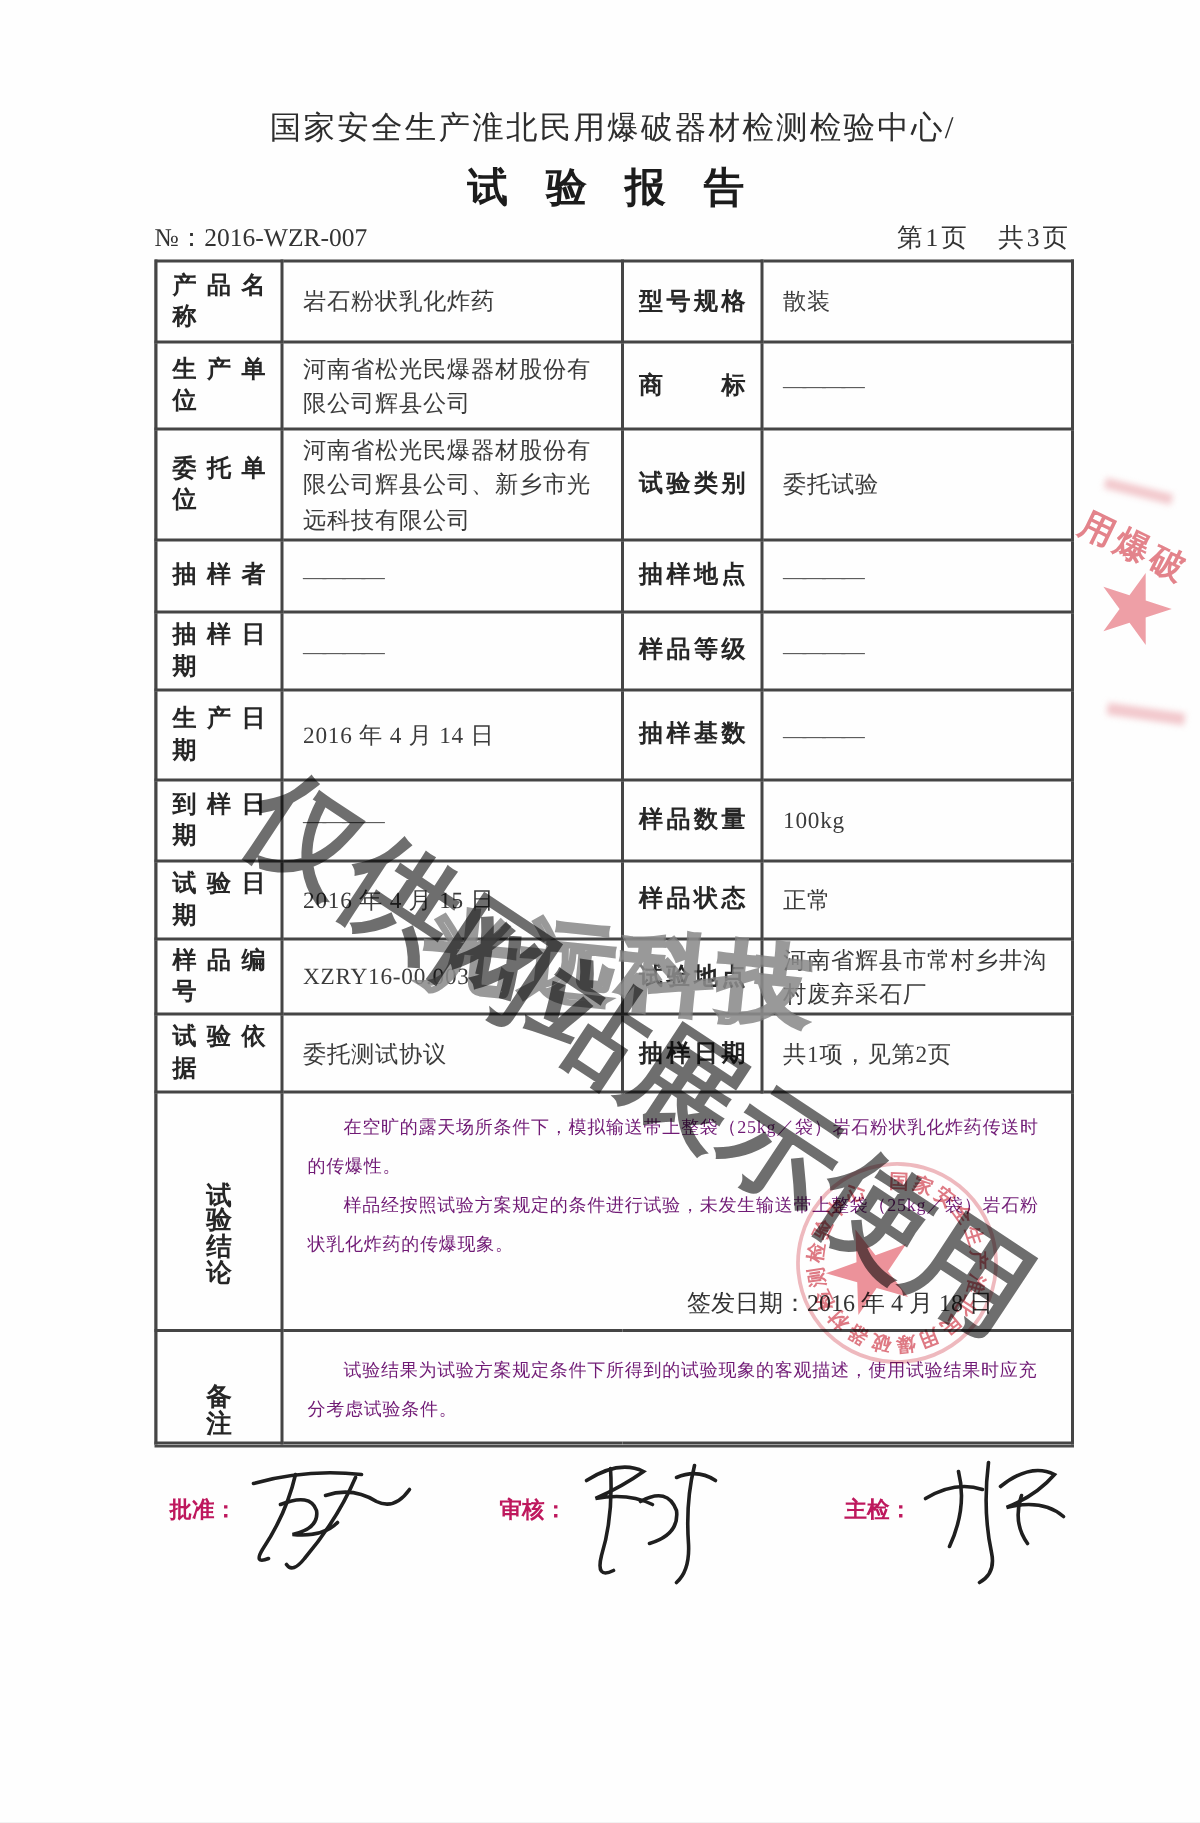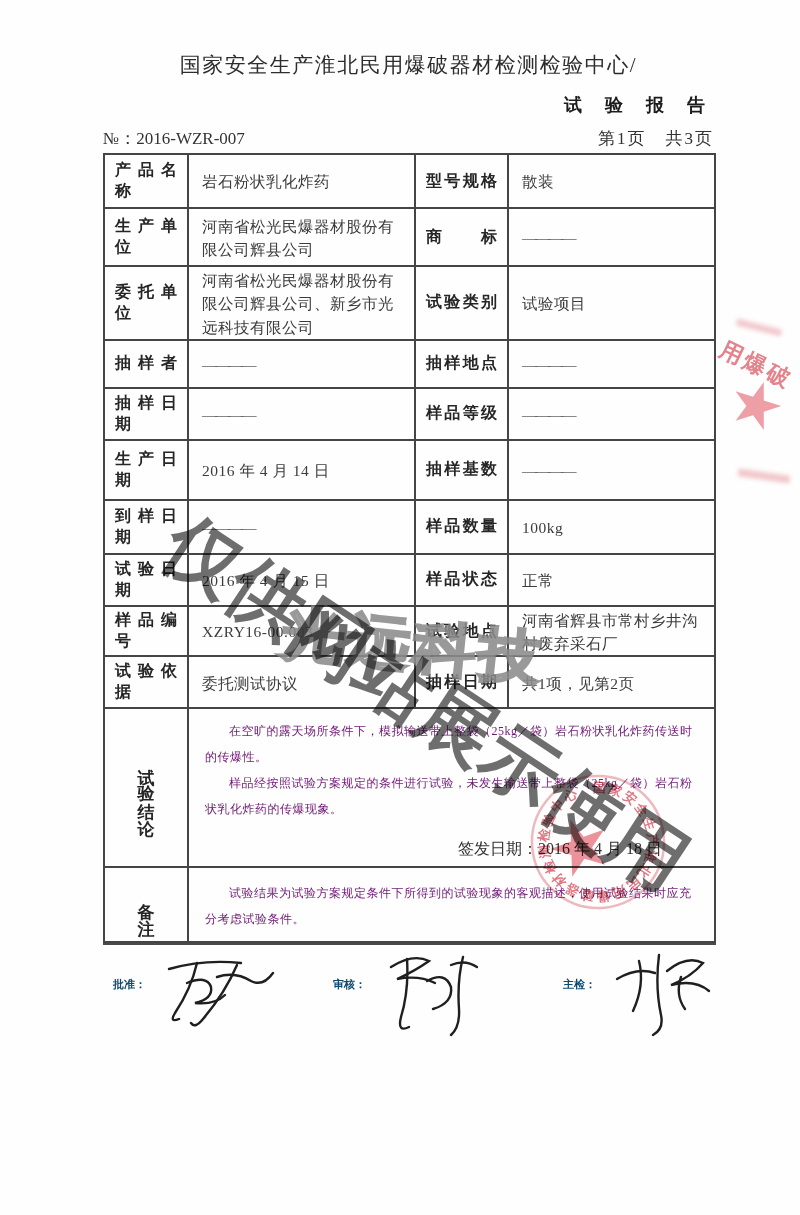--- a/index.html
+++ b/index.html
@@ -2,23 +2,23 @@
 <html><head>
 <meta charset="utf-8">
 <style>
   html,body{margin:0;padding:0;background:#e9e9e9;}
   .page{
     position:relative;width:800px;height:1215px;margin:0 auto;
     background:#fefefe;overflow:hidden;
     font-family:"Liberation Serif","DejaVu Serif",serif;color:#2e2e2e;
   }
   
-  .header{width:611px;margin:0 0 0 103px;padding-top:50px;}
+  .header{width:611px;margin:0 0 0 103px;padding-top:70px;}
   .org{text-align:center;font-size:21px;line-height:31px;letter-spacing:1.5px;color:#2d2d2d;}
-  .title{text-align:right;font-size:18px;font-weight:700;letter-spacing:9px;
+  .title{text-align:center;font-size:27px;font-weight:700;letter-spacing:9px;
          margin-top:7px;line-height:34px;color:#1c1c1c;
          font-family:"Liberation Sans","DejaVu Sans",sans-serif;}
   .no-row{display:flex;justify-content:space-between;align-items:flex-end;
           width:611px;margin:5px 0 0 103px;font-size:17px;color:#333;}
   .no-row .pageinfo{letter-spacing:2px;}
   
   table.report{border-collapse:collapse;table-layout:fixed;width:611px;
                margin:3px 0 0 103px;box-shadow:0 2px 0 #4a4a4a;}
   table.report th,table.report td{border:2px solid #454545;vertical-align:middle;overflow:hidden;}
   th.lab{font-family:"Liberation Sans","DejaVu Sans",sans-serif;font-weight:700;
@@ -29,22 +29,22 @@
            font-size:17px;letter-spacing:17px;padding-top:6px;}
   td.value{font-size:15.5px;color:#3b3b3b;padding:2px 7px 0 13px;line-height:1.5;
            letter-spacing:0.5px;margin-top:21px;}
   td.value.dash{letter-spacing:-2.5px;color:#5d5d5d;}
   td.bigcell{padding:9px 14px 6px 16px;vertical-align:top;}
   .para{margin:0;text-indent:2em;line-height:26px;font-size:12px;color:#701a75;letter-spacing:0.5px;}
   .sign-date{text-align:right;padding-right:38px;margin-top:17px;font-size:16px;color:#333;}
   
   .sig-row{position:relative;width:640px;margin:12px 0 0 103px;height:115px;}
   .sig-group{position:absolute;top:0;height:110px;}
-  .sig-label{position:absolute;top:22px;left:0;font-weight:700;font-size:11px;
-             font-family:Liberation Sans, sans-serif;color:#0c4a6e;}
+  .sig-label{position:absolute;top:22px;left:0;font-weight:700;font-size:15px;
+             font-family:Liberation Sans, sans-serif;color:#be185d;}
   .sig-svg{position:absolute;top:-8px;left:46px;}
   .sig-svg path{fill:none;stroke:#1f1f1f;stroke-width:2.4;stroke-linecap:round;}
   
   .wm-diagonal{position:absolute;left:200px;top:494px;z-index:18;
     font-family:"Liberation Sans","DejaVu Sans",sans-serif;font-weight:700;
     font-size:76px;color:rgba(74,74,74,0.8);white-space:nowrap;
     transform:rotate(33.5deg);transform-origin:0 0;mix-blend-mode:multiply;pointer-events:none;}
   .wm-outline{position:absolute;left:286px;top:594px;z-index:16;
     font-family:"Liberation Sans","DejaVu Sans",sans-serif;font-weight:700;
     font-size:58px;letter-spacing:3px;white-space:nowrap;
@@ -94,21 +94,21 @@
     <tr style="height:58px">
       <th class="lab">生产单位</th>
       <td class="value">河南省松光民爆器材股份有限公司辉县公司</td>
       <th class="lab">商标</th>
       <td class="value dash">————</td>
     </tr>
     <tr style="height:70px">
       <th class="lab">委托单位</th>
       <td class="value">河南省松光民爆器材股份有限公司辉县公司、新乡市光远科技有限公司</td>
       <th class="lab">试验类别</th>
-      <td class="value">试验项目</td>
+      <td class="value">委托试验</td>
     </tr>
     <tr style="height:48px">
       <th class="lab">抽样者</th>
       <td class="value dash">————</td>
       <th class="lab">抽样地点</th>
       <td class="value dash">————</td>
     </tr>
     <tr style="height:52px">
       <th class="lab">抽样日期</th>
       <td class="value dash">————</td>

